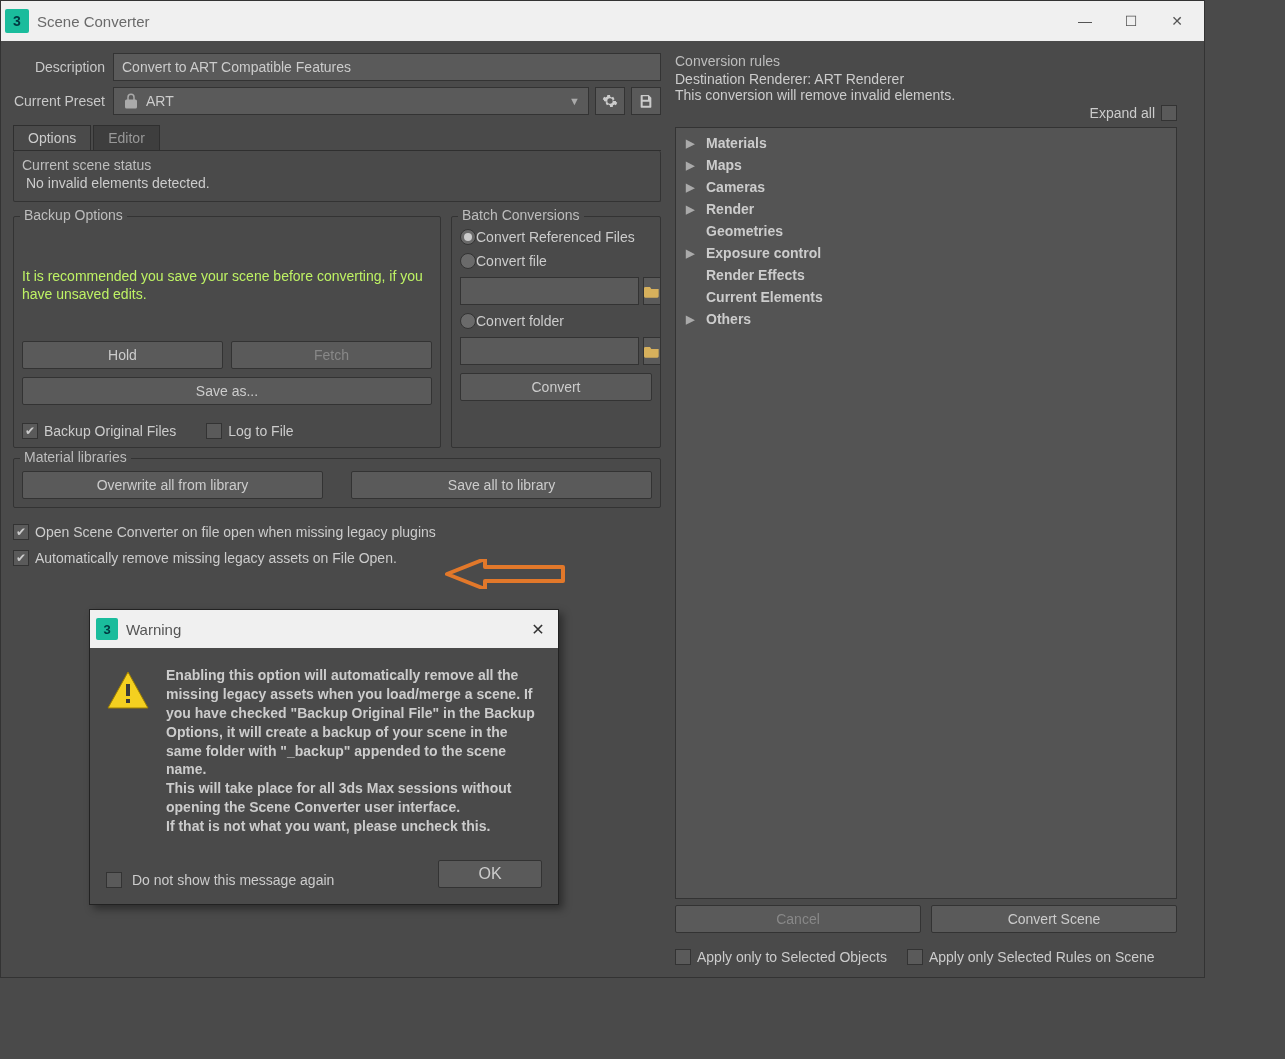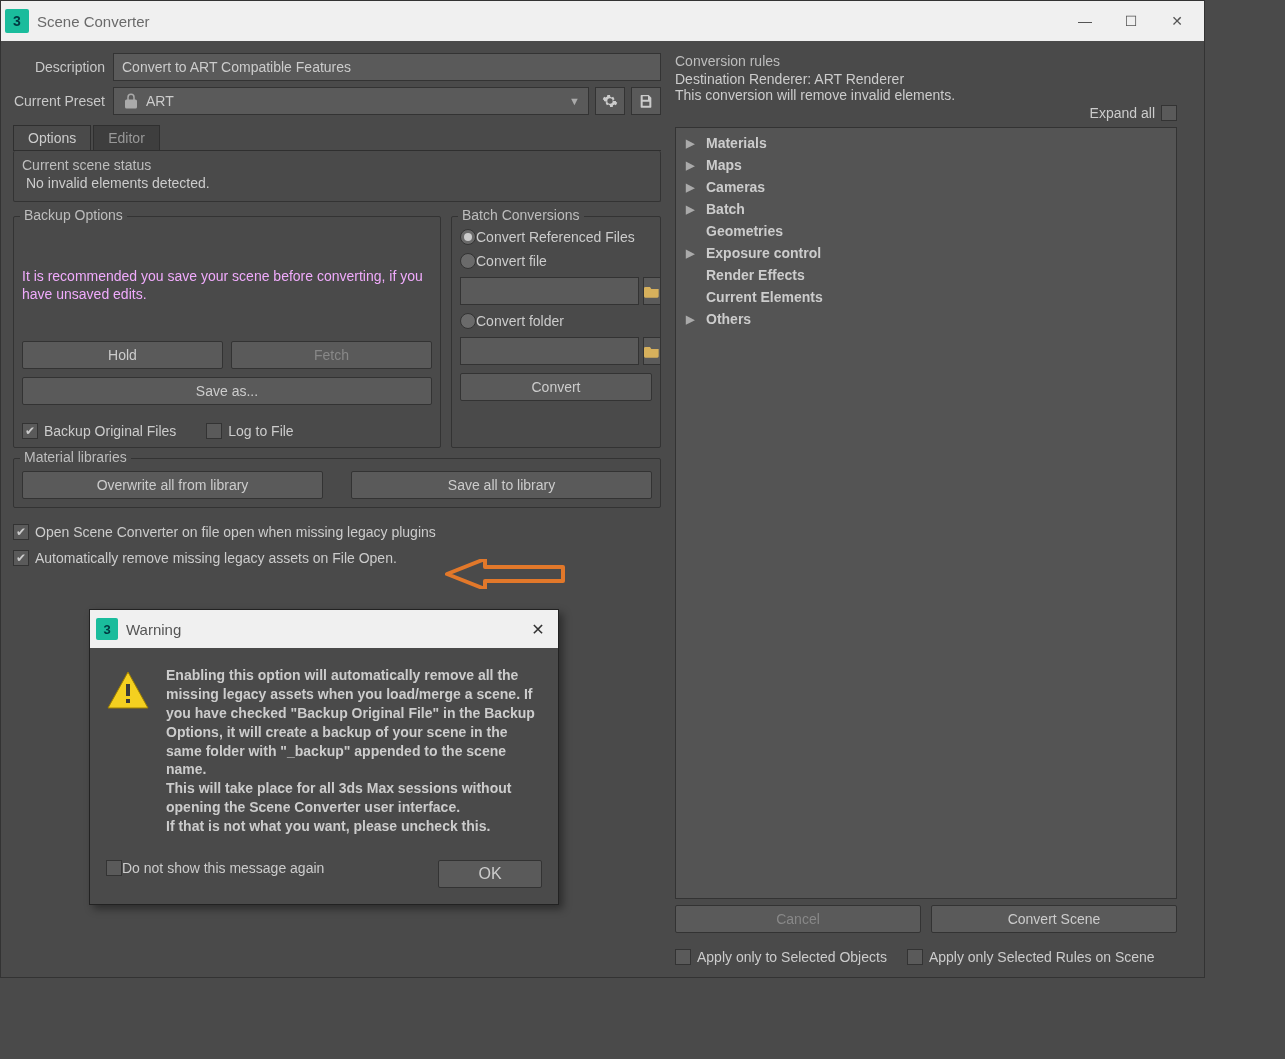--- a/index.html
+++ b/index.html
@@ -58,21 +58,21 @@
 .bottom-checks { display:flex; gap:20px; margin-top:8px;}
 
 .arrow-callout { position:absolute; left:444px; top:518px; pointer-events:none;}
 
 .dialog { position:absolute; left:88px; top:568px; width:470px; background:#4a4a4a; border:1px solid #222; box-shadow:4px 4px 8px rgba(0,0,0,0.4);}
 .dialog .dlg-title { height:38px; background:#f0f0f0; display:flex; align-items:center; padding:0 6px;}
 .dialog .dlg-title .app-icon { width:22px;height:22px;background:#1abc9c;margin-right:8px;display:flex;align-items:center;justify-content:center;color:#003840;font-weight:bold;font-size:13px;border-radius:2px;}
 .dialog .dlg-title .t { flex:1; color:#555; font-size:15px;}
 .dialog .dlg-title .close { width:28px;text-align:center;color:#333;font-size:16px;}
 .dialog .dlg-body { padding:18px 16px 14px 16px; display:flex; gap:16px; color:#ccc; font-size:14px; line-height:1.35;font-weight:bold;}
-.dialog .dlg-foot { display:flex; align-items:flex-start; padding:10px 16px 16px 16px; }
+.dialog .dlg-foot { display:flex; align-items:flex-end; padding:10px 16px 16px 16px; gap:10px;}
 .dialog .ok-btn { width:104px;height:28px;background:#5a5a5a;border:1px solid #333;color:#ccc;display:flex;align-items:center;justify-content:center;border-radius:2px; margin-left:auto;}
 
 svg { display:block; }
 </style>
 </head>
 <body>
 
 <div class="window">
   <div class="titlebar">
     <div class="app-icon">3</div>
@@ -123,21 +123,21 @@
 
       <div class="group" style="margin-top:0;border-top:none;">
         <div style="font-size:14px;color:#bdbdbd;">Current scene status</div>
         <div style="font-size:14px;color:#ccc;padding:2px 4px;">No invalid elements detected.</div>
       </div>
 
       <div class="inner-row" style="margin-top:8px;">
         <div class="group" style="flex:1;min-height:230px;">
           <div class="group-title">Backup Options</div>
           <div style="height:44px;"></div>
-          <div style="font-size:14px;color:#f0abfc;line-height:1.3;">It is recommended you save your scene before converting, if you have unsaved edits.</div>
+          <div style="font-size:14px;color:#bef264;line-height:1.3;">It is recommended you save your scene before converting, if you have unsaved edits.</div>
           <div style="height:38px;"></div>
           <div style="display:flex;gap:8px;">
             <div class="btn btn-half">Hold</div>
             <div class="btn btn-half" style="color:#888;">Fetch</div>
           </div>
           <div class="btn btn-wide" style="margin-top:8px;">Save as...</div>
           <div style="display:flex;gap:30px;margin-top:10px;">
             <div class="check-row">
               <div class="check checked"></div>
               <span class="check-label">Backup Original Files</span>
@@ -218,21 +218,21 @@
           <div class="tree-item">
             <span class="tri">▶</span>
             <span>Maps</span>
           </div>
           <div class="tree-item">
             <span class="tri">▶</span>
             <span>Cameras</span>
           </div>
           <div class="tree-item">
             <span class="tri">▶</span>
-            <span>Batch</span>
+            <span>Render</span>
           </div>
           <div class="tree-item">
             <span class="tri"></span>
             <span>Geometries</span>
           </div>
           <div class="tree-item">
             <span class="tri">▶</span>
             <span>Exposure control</span>
           </div>
           <div class="tree-item">

